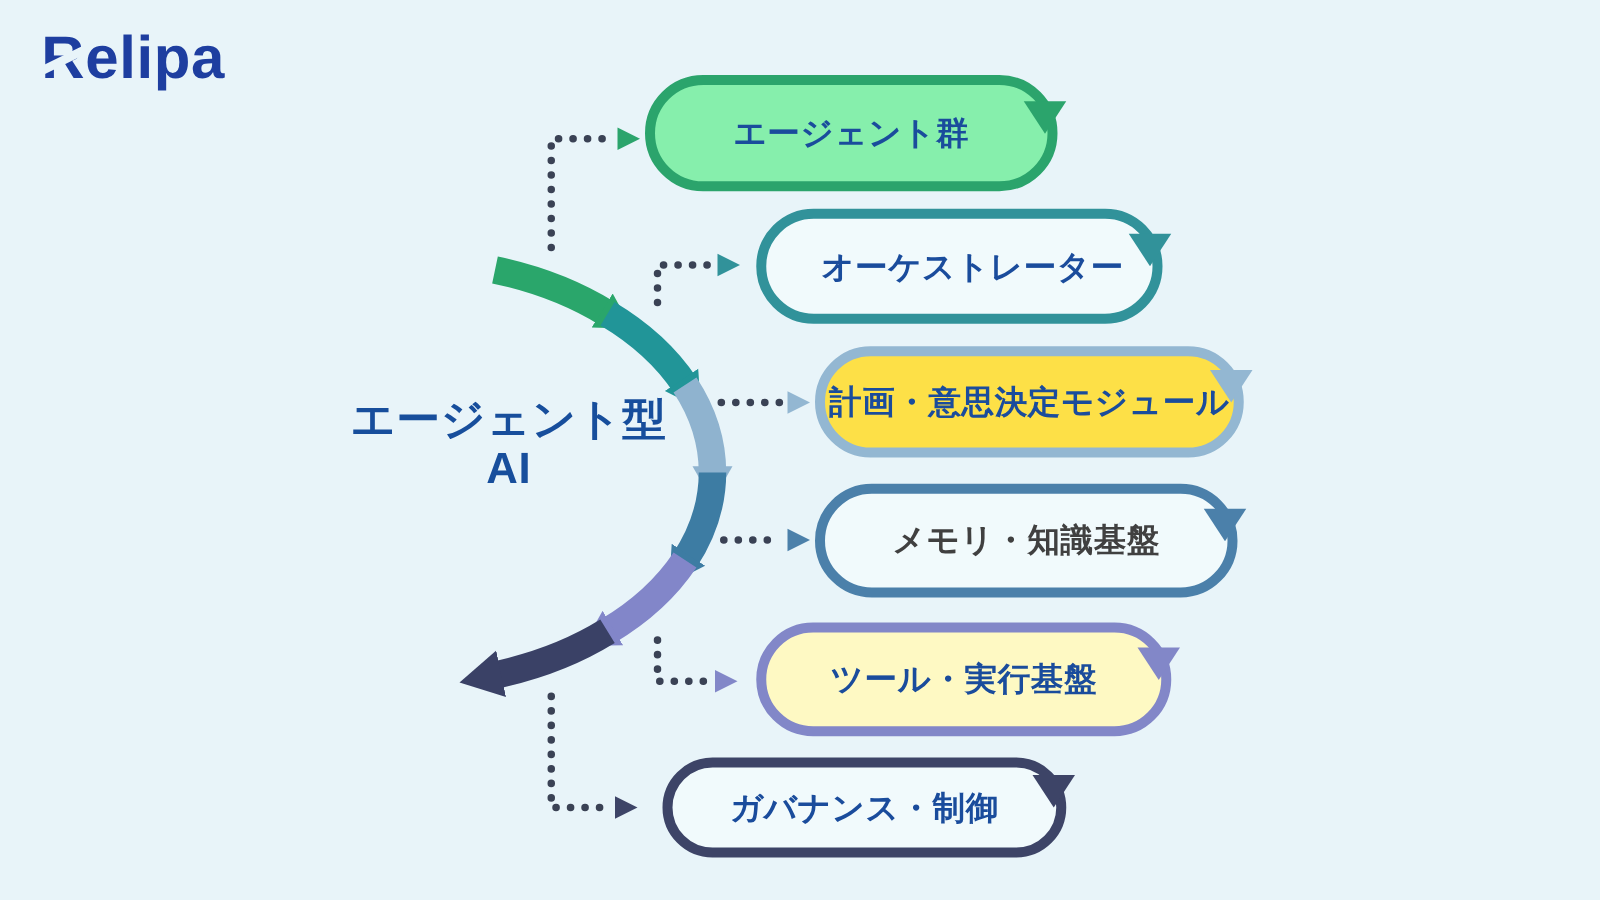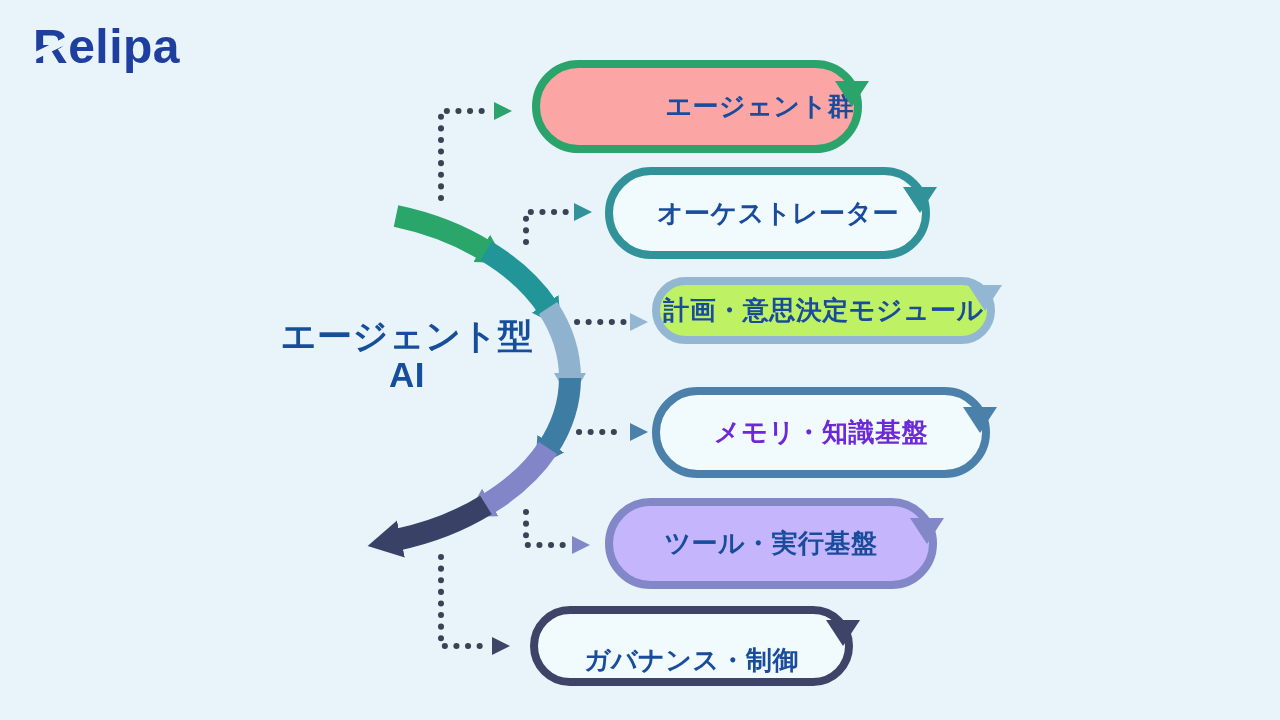--- a/index.html
+++ b/index.html
@@ -136,43 +136,43 @@
     <polyline points="579,432 624,432" fill="none" stroke-width="6" stroke-linecap="round" stroke-linejoin="round" stroke-dasharray="0.1 11.5" stroke="#3A4255"></polyline>
     <polygon points="630,423 648,432 630,441" fill="#4B80AA"></polygon>
 
     <polyline points="526,512 526,545 566,545" fill="none" stroke-width="6" stroke-linecap="round" stroke-linejoin="round" stroke-dasharray="0.1 11.5" stroke="#3A4255"></polyline>
     <polygon points="572,536 590,545 572,554" fill="#8287C8"></polygon>
 
     <polyline points="441,557 441,646 486,646" fill="none" stroke-width="6" stroke-linecap="round" stroke-linejoin="round" stroke-dasharray="0.1 11.5" stroke="#3A4255"></polyline>
     <polygon points="492,637 510,646 492,655" fill="#3D4467"></polygon>
   </svg>
 
-  <div class="pill" style="left: 532px; top: 60px; width: 330px; height: 93px; border-color: rgb(43, 164, 108); background-color: #fca5a5; justify-content: flex-end;">
+  <div class="pill" style="left: 516px; top: 60px; width: 330px; height: 93px; border-color: rgb(43, 164, 108); background-color: #86efac;">
     <span class="pill-label" style="color: rgb(26, 76, 156);">エージェント群</span>
     <span class="pill-arrow" style="border-top-color: rgb(43, 164, 108);"></span>
   </div>
 
   <div class="pill" style="left: 605px; top: 167px; width: 325px; height: 92px; border-color: rgb(49, 146, 154); background-color: rgb(241, 250, 252);">
     <span class="pill-label" style="color: rgb(26, 76, 156); margin-left: 21px;">オーケストレーター</span>
     <span class="pill-arrow" style="border-top-color: rgb(49, 146, 154);"></span>
   </div>
 
-  <div class="pill" style="left: 652px; top: 277px; width: 343px; height: 67px; border-color: rgb(147, 183, 210); background-color: #bef264;">
+  <div class="pill" style="left: 652px; top: 277px; width: 343px; height: 89px; border-color: rgb(147, 183, 210); background-color: #fde047;">
     <span class="pill-label" style="color: rgb(26, 76, 156);">計画・意思決定モジュール</span>
     <span class="pill-arrow" style="border-top-color: rgb(147, 183, 210);"></span>
   </div>
 
   <div class="pill" style="left: 652px; top: 387px; width: 338px; height: 91px; border-color: rgb(75, 128, 170); background-color: rgb(241, 250, 252);">
-    <span class="pill-label" style="color: #6d28d9;">メモリ・知識基盤</span>
+    <span class="pill-label" style="color: #404040;">メモリ・知識基盤</span>
     <span class="pill-arrow" style="border-top-color: rgb(75, 128, 170);"></span>
   </div>
 
-  <div class="pill" style="left: 605px; top: 498px; width: 332px; height: 91px; border-color: rgb(130, 135, 200); background-color: #c4b5fd;">
+  <div class="pill" style="left: 605px; top: 498px; width: 332px; height: 91px; border-color: rgb(130, 135, 200); background-color: #fef9c3;">
     <span class="pill-label" style="color: rgb(26, 76, 156);">ツール・実行基盤</span>
     <span class="pill-arrow" style="border-top-color: rgb(130, 135, 200);"></span>
   </div>
 
-  <div class="pill" style="left: 530px; top: 606px; width: 323px; height: 80px; border-color: rgb(61, 68, 103); background-color: rgb(241, 250, 252); align-items: flex-end;">
+  <div class="pill" style="left: 530px; top: 606px; width: 323px; height: 80px; border-color: rgb(61, 68, 103); background-color: rgb(241, 250, 252);">
     <span class="pill-label" style="color: rgb(26, 76, 156);">ガバナンス・制御</span>
     <span class="pill-arrow" style="border-top-color: rgb(61, 68, 103);"></span>
   </div>
 
 </div>
 
 </body></html>

